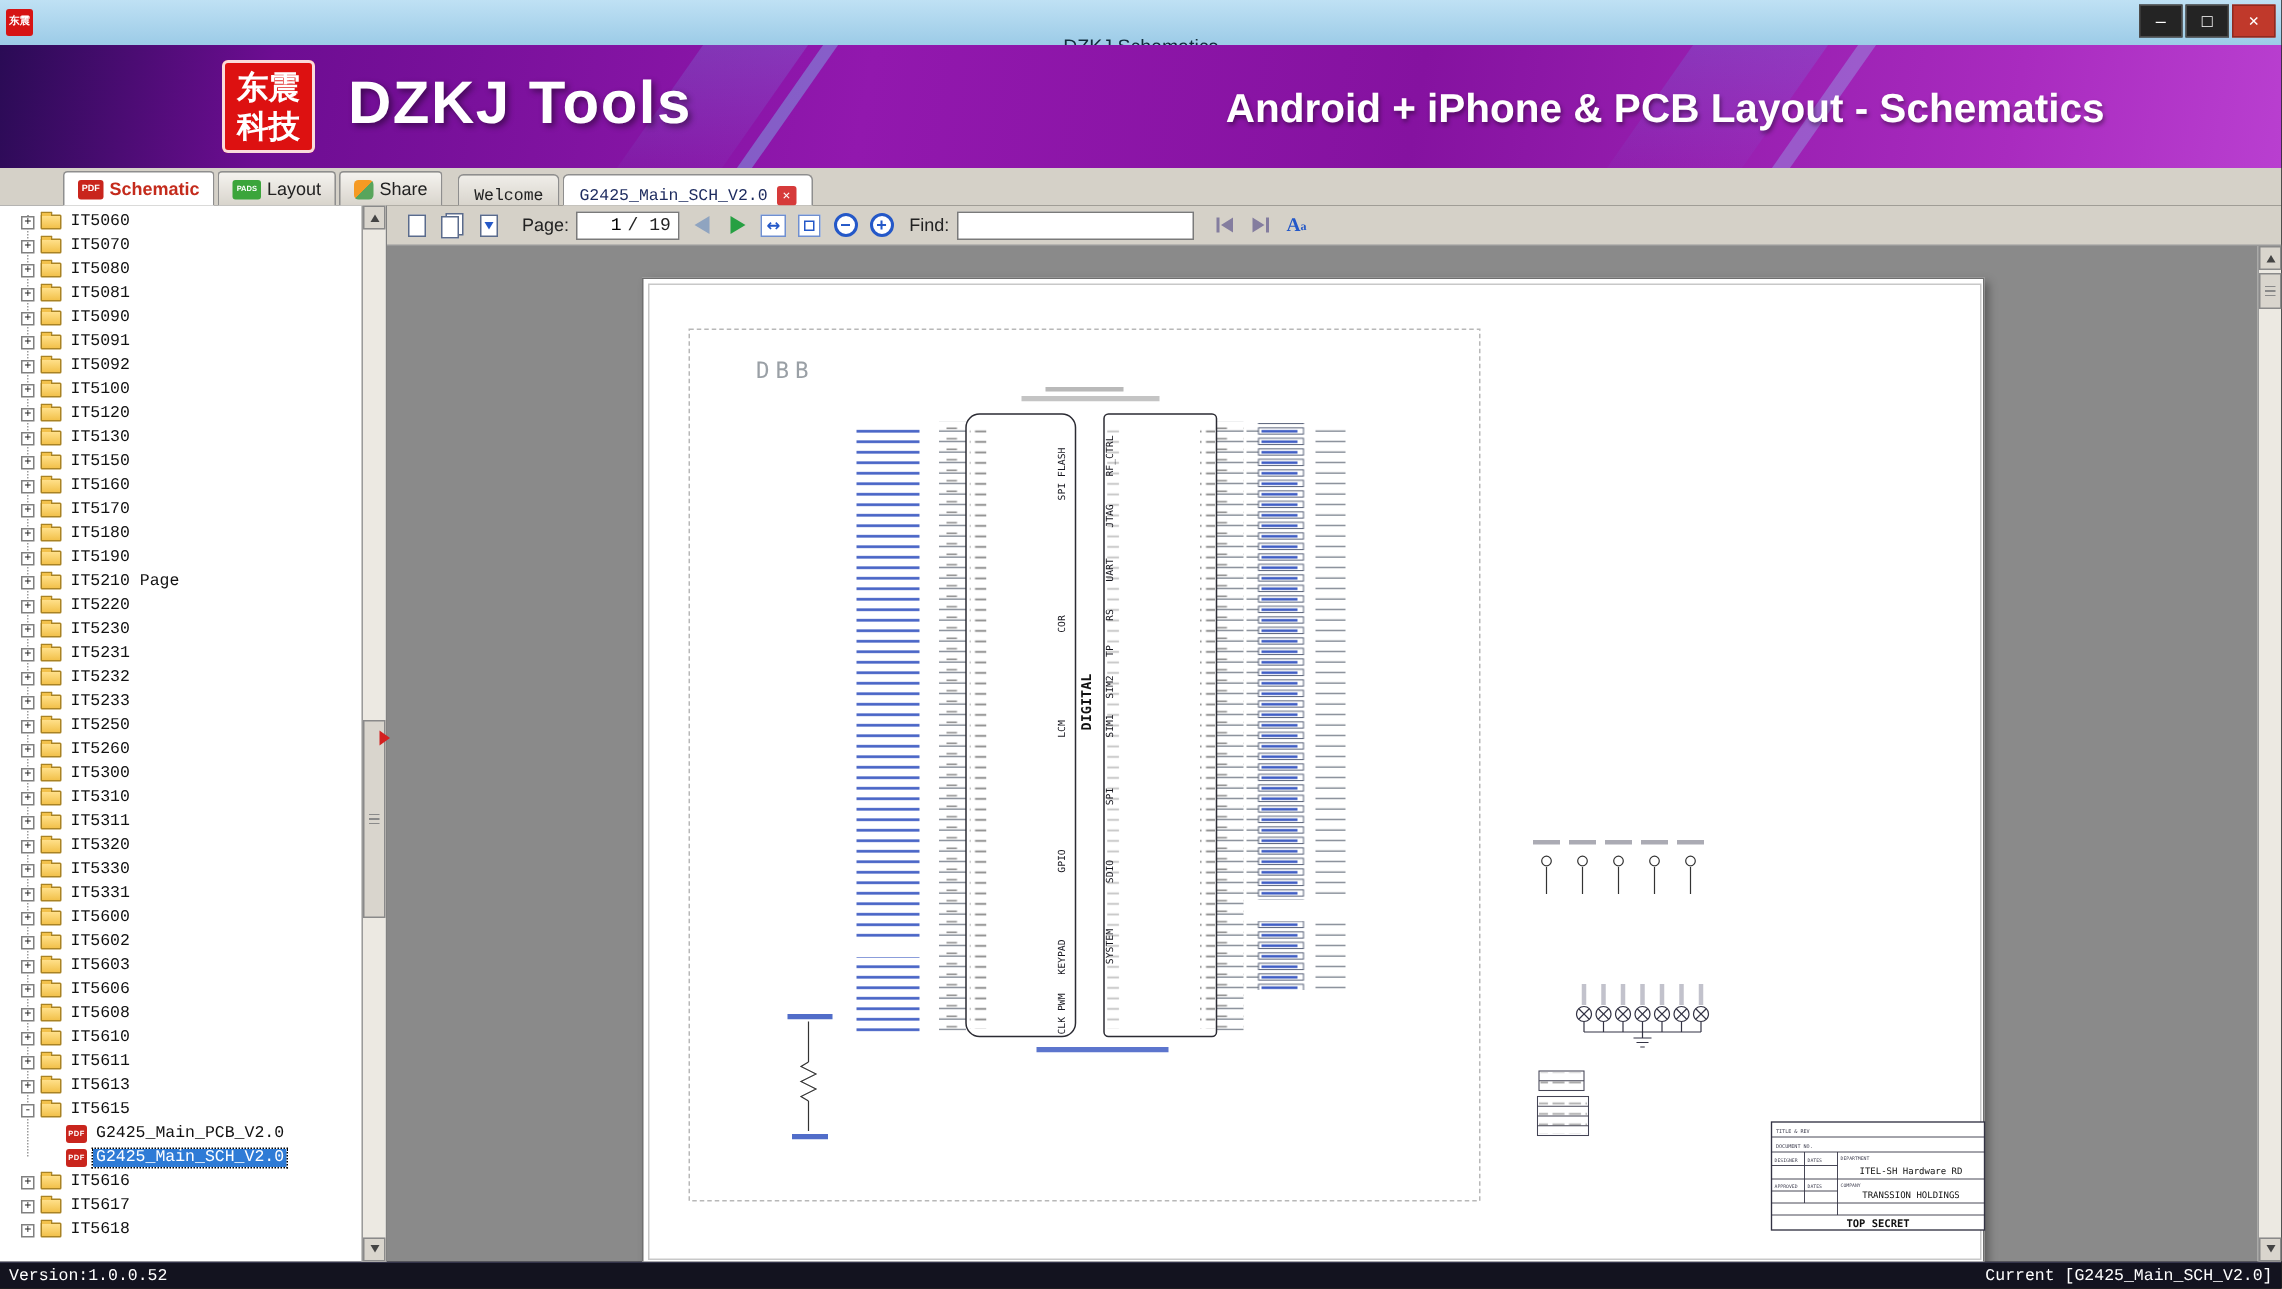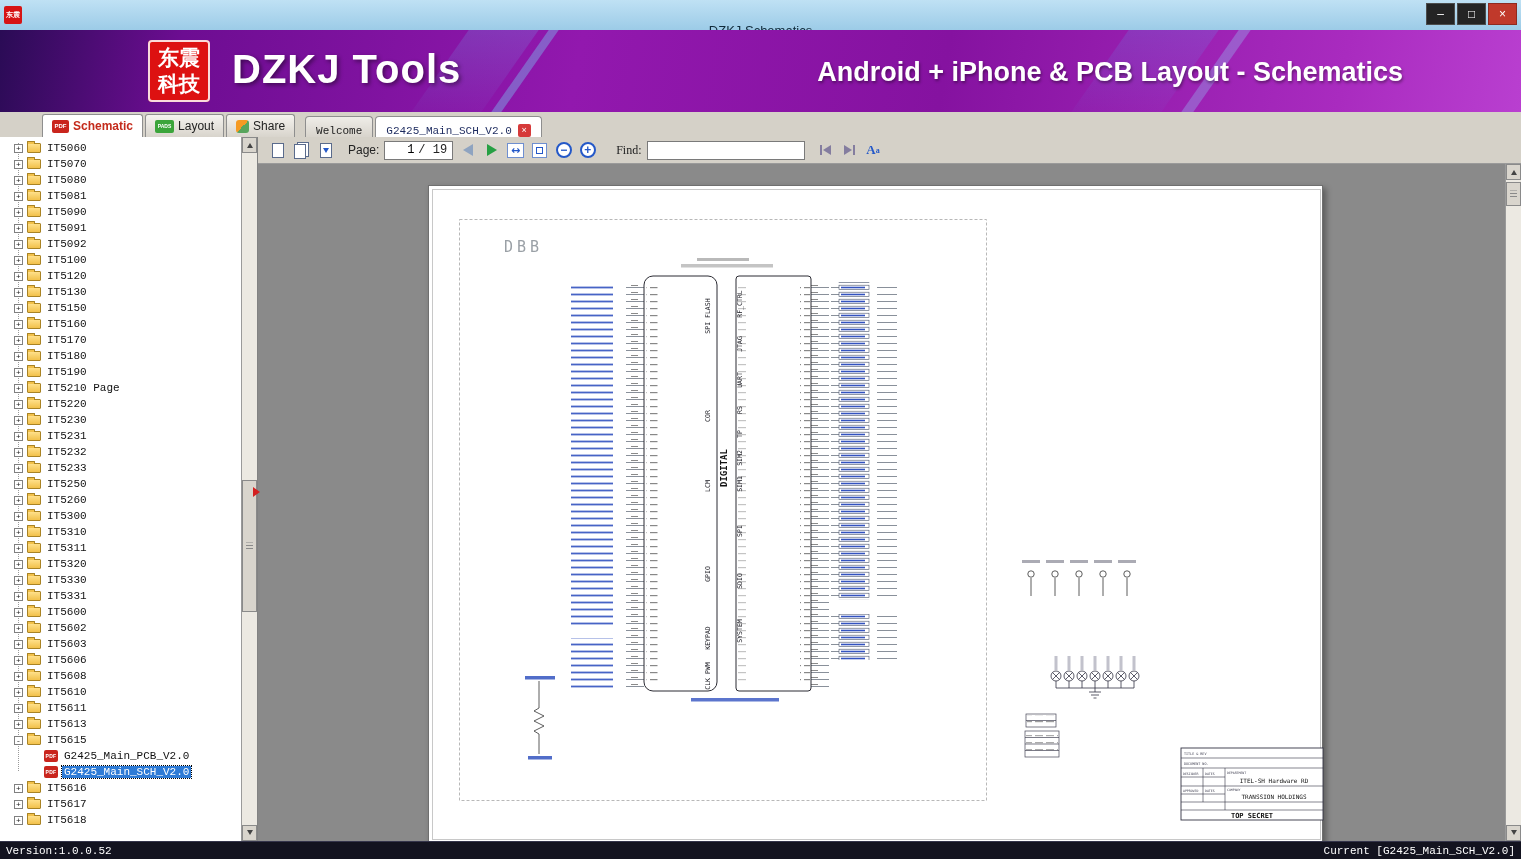--- a/index.html
+++ b/index.html
@@ -482,21 +482,21 @@
           </span>
         <span class="tbi">
             <span class="i-fitp"></span>
           </span>
         <span class="tbi">
             <span class="i-zoom">−</span>
           </span>
         <span class="tbi">
             <span class="i-zoom">+</span>
           </span>
-        <span style="margin-left:14px;font-family:Liberation Serif, serif;">Find:</span>
+        <span style="margin-left:4px;">Find:</span>
         <input id="find-input" value="" style="">
         <span class="tbi i-fnav" style="margin-left:6px;">
             <span class="fbar"></span>
             <span class="ftri-l"></span>
           </span>
         <span class="tbi i-fnav">
             <span class="ftri-r"></span>
             <span class="fbar"></span>
           </span>
         <span class="tbi i-font">

